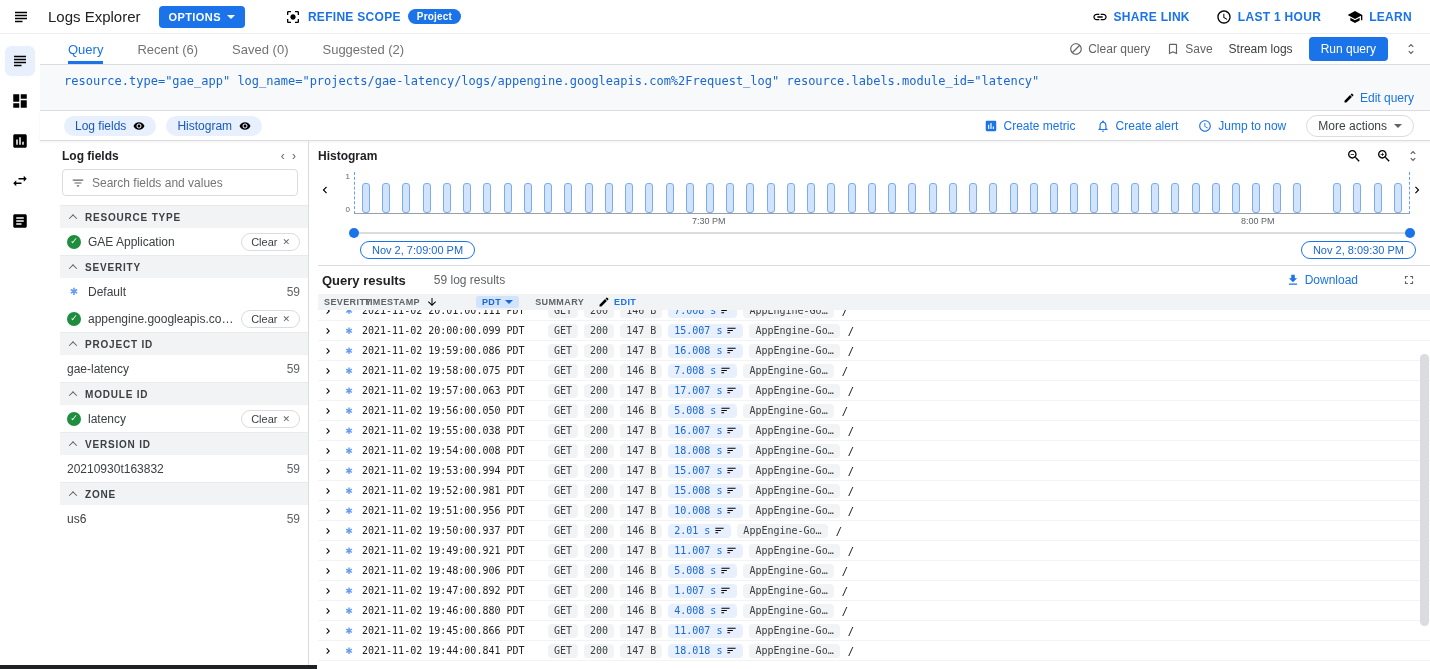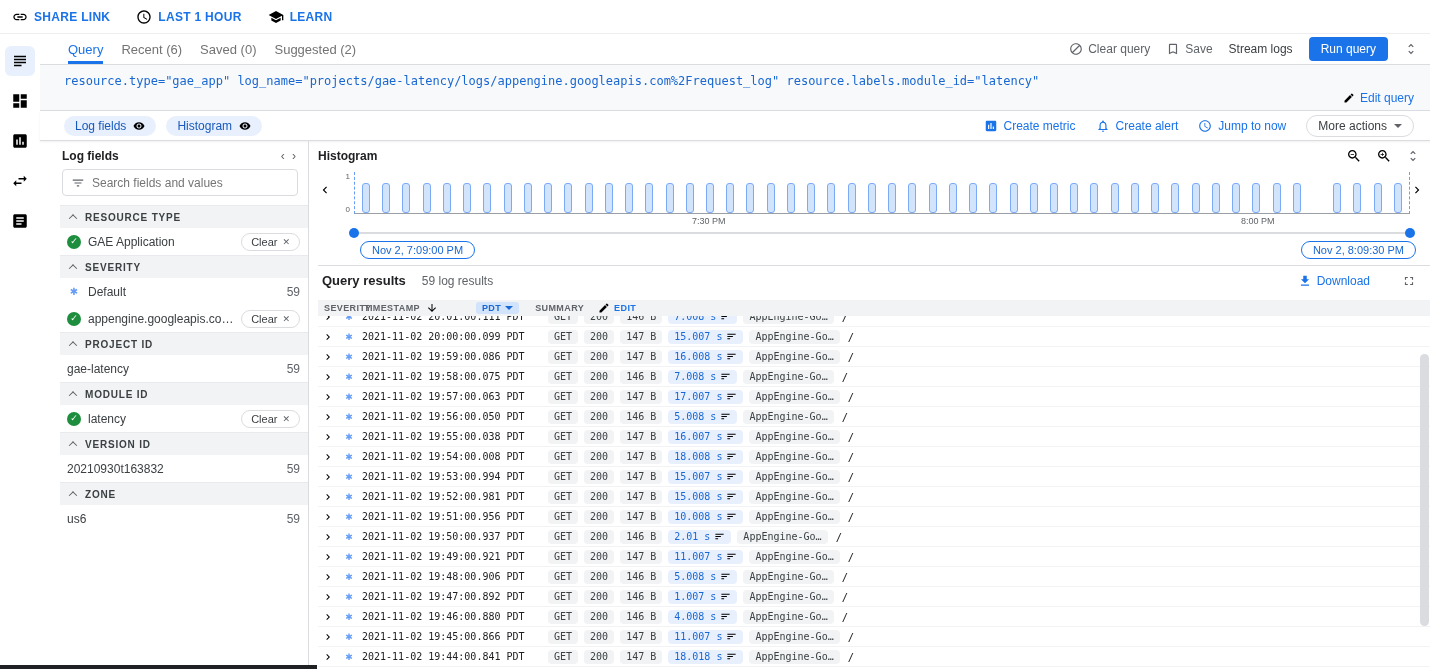--- a/index.html
+++ b/index.html
@@ -29,21 +29,21 @@
   
   .body{flex:1;display:flex;min-height:0}
   .rail{width:40px;flex:none;display:flex;flex-direction:column;align-items:center;padding-top:12px;gap:10px}
   .rail-item{width:30px;height:30px;border-radius:6px;display:flex;align-items:center;justify-content:center;color:#5f6368;cursor:pointer}
   .rail-item.active{color:#1a73e8;background:#e8f0fe}
   .main{flex:1;display:flex;flex-direction:column;min-width:0}
 
   
   .tabsbar{height:31px;flex:none;border-bottom:1px solid #dadce0;display:flex;align-items:stretch;
     padding-left:28px;padding-right:12px}
-  .tabs{display:flex;gap:18px}
+  .tabs{display:flex;gap:34px}
   .tab{font-size:13px;color:#737373;font-weight:500;display:flex;align-items:center;cursor:pointer;white-space:nowrap}
   .tab.active{color:#1a73e8;box-shadow:inset 0 -3px 0 #1a73e8}
   .tab-actions{margin-left:auto;display:flex;align-items:center;gap:16px}
   .action{display:flex;align-items:center;gap:5px;font-size:12px;color:#5f6368;font-weight:500;cursor:pointer;white-space:nowrap}
   .action.dark{color:#3c4043}
   .run-btn{background:#1a73e8;color:#fff;border:none;border-radius:4px;font-size:12px;font-weight:500;padding:5px 12px;cursor:pointer}
   .unfold{color:#5f6368}
 
   
   .querybox{background:#f8f9fa;border-bottom:1px solid #dadce0;height:46px;flex:none;position:relative;
@@ -115,21 +115,21 @@
   .slider{position:relative;height:13px;margin:0 14px 0 36px;cursor:pointer}
   .track{position:absolute;left:0;right:0;top:5px;height:2px;background:#dadce0}
   .dot{position:absolute;top:1px;width:10px;height:10px;border-radius:50%;background:#1a73e8}
   .dot.l{left:-5px}.dot.r{right:-5px}
   .range-badges{display:flex;justify-content:space-between;margin:1px 8px 2px 42px}
   .range-badge{border:1px solid #1a73e8;color:#1967d2;background:#fff;font-size:11px;font-weight:500;
     border-radius:12px;padding:2px 11px;cursor:pointer;white-space:nowrap}
 
   
   .results{flex:1;display:flex;flex-direction:column;min-height:0;position:relative;padding-top:2px}
-  .res-header{display:flex;align-items:flex-end;gap:16px;padding:5px 14px 12px 4px}
+  .res-header{display:flex;align-items:flex-start;gap:28px;padding:5px 14px 6px 4px}
   .res-title{font-size:13px;font-weight:700;color:#202124}
   .res-count{font-size:12px;color:#5f6368}
   .download{margin-left:auto;display:flex;align-items:center;gap:5px;color:#1a73e8;font-size:12px;font-weight:500;cursor:pointer}
   .fs-icon{color:#5f6368;margin-left:16px;cursor:pointer}
   .table-head{height:16px;flex:none;background:#f1f3f4;display:flex;align-items:center;font-size:9px;
     font-weight:700;color:#5f6368;letter-spacing:.4px;padding-left:6px}
   .h-sev{width:40px}
   .h-ts{display:flex;align-items:center}
   .h-arrow{color:#5f6368;margin:0 10px 0 6px}
   .tz-chip{background:#d2e3fc;color:#1967d2;border-radius:3px;padding:1px 6px;display:flex;align-items:center;
@@ -150,20 +150,39 @@
   .path{font-family:"DejaVu Sans Mono","Liberation Mono",monospace;font-size:10.5px;color:#202124;margin-left:2px}
   .scrollbar{position:absolute;right:1px;top:88px;width:9px;height:272px;background:#dadce0;border-radius:5px;cursor:pointer}
   .bottom-strip{position:absolute;left:0;bottom:0;width:317px;height:4px;background:#202124}
 </style>
 </head>
 <body>
 
 <div class="app">
 
   <header class="topbar">
+    <div class="tb-left">
+      <span class="logo">
+        <svg class="i18" viewBox="0 0 24 24">
+            <path d="M14 17H4v2h10v-2zm6-8H4v2h16V9zM4 15h16v-2H4v2zM4 5v2h16V5H4z"></path>
+          </svg>
+      </span>
+      <span class="app-title">Logs Explorer</span>
+      <button class="options-btn">
+        <span>OPTIONS</span>
+        <span class="caret" style="border-top-color:#fff"></span>
+      </button>
+      <span class="refine">
+        <svg class="i16" viewBox="0 0 24 24">
+            <path d="M12 8c-2.21 0-4 1.79-4 4s1.79 4 4 4 4-1.79 4-4-1.79-4-4-4zm-7 7H3v4c0 1.1.9 2 2 2h4v-2H5v-4zM5 5h4V3H5c-1.1 0-2 .9-2 2v4h2V5zm14-2h-4v2h4v4h2V5c0-1.1-.9-2-2-2zm0 16h-4v2h4c1.1 0 2-.9 2-2v-4h-2v4z"></path>
+          </svg>
+        <span>REFINE SCOPE</span>
+        <span class="project-badge">Project</span>
+      </span>
+    </div>
     <div class="tb-right">
       <span class="tb-link">
         <svg class="i16" viewBox="0 0 24 24">
             <path d="M3.9 12c0-1.71 1.39-3.1 3.1-3.1h4V7H7c-2.76 0-5 2.24-5 5s2.24 5 5 5h4v-1.9H7c-1.71 0-3.1-1.39-3.1-3.1zM8 13h8v-2H8v2zm9-6h-4v1.9h4c1.71 0 3.1 1.39 3.1 3.1s-1.39 3.1-3.1 3.1h-4V17h4c2.76 0 5-2.24 5-5s-2.24-5-5-5z"></path>
           </svg>
         <span>SHARE LINK</span>
       </span>
       <span class="tb-link">
         <svg class="i16" viewBox="0 0 24 24">
             <path d="M11.99 2C6.47 2 2 6.48 2 12s4.47 10 9.99 10C17.52 22 22 17.52 22 12S17.52 2 11.99 2zm.01 18c-4.42 0-8-3.58-8-8s3.58-8 8-8 8 3.58 8 8-3.58 8-8 8zm.5-13H11v6l5.25 3.15.75-1.23-4.5-2.67z"></path>

